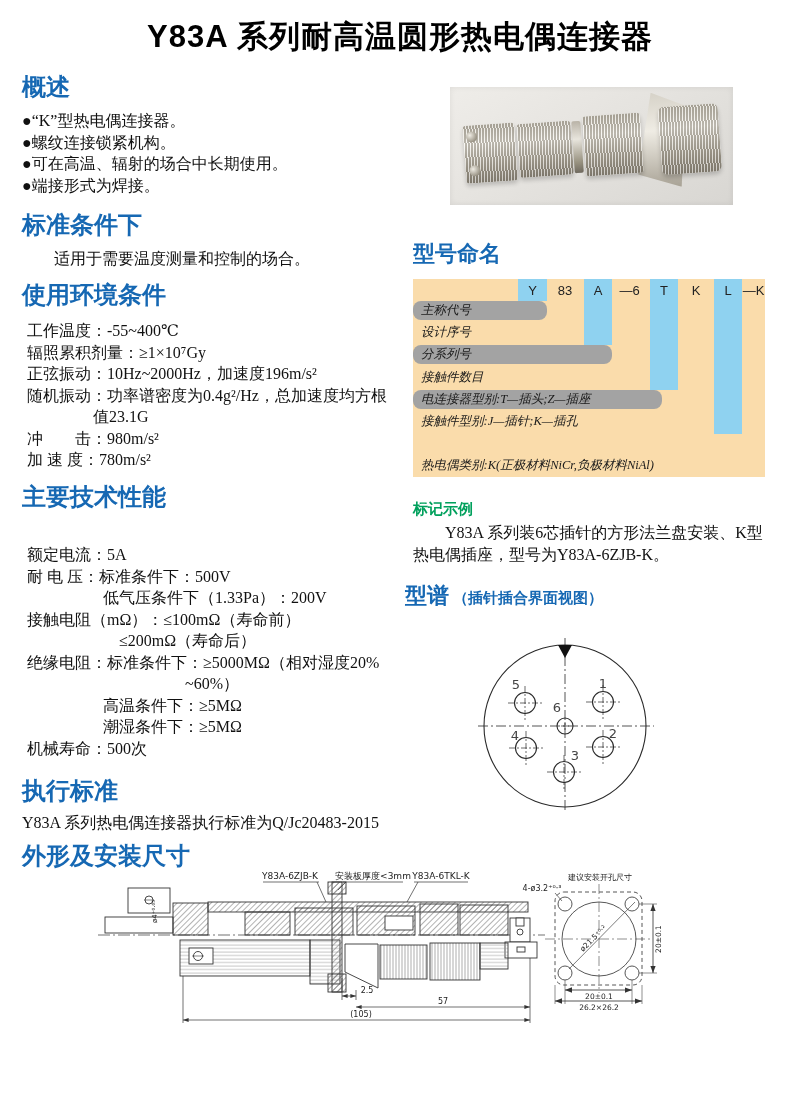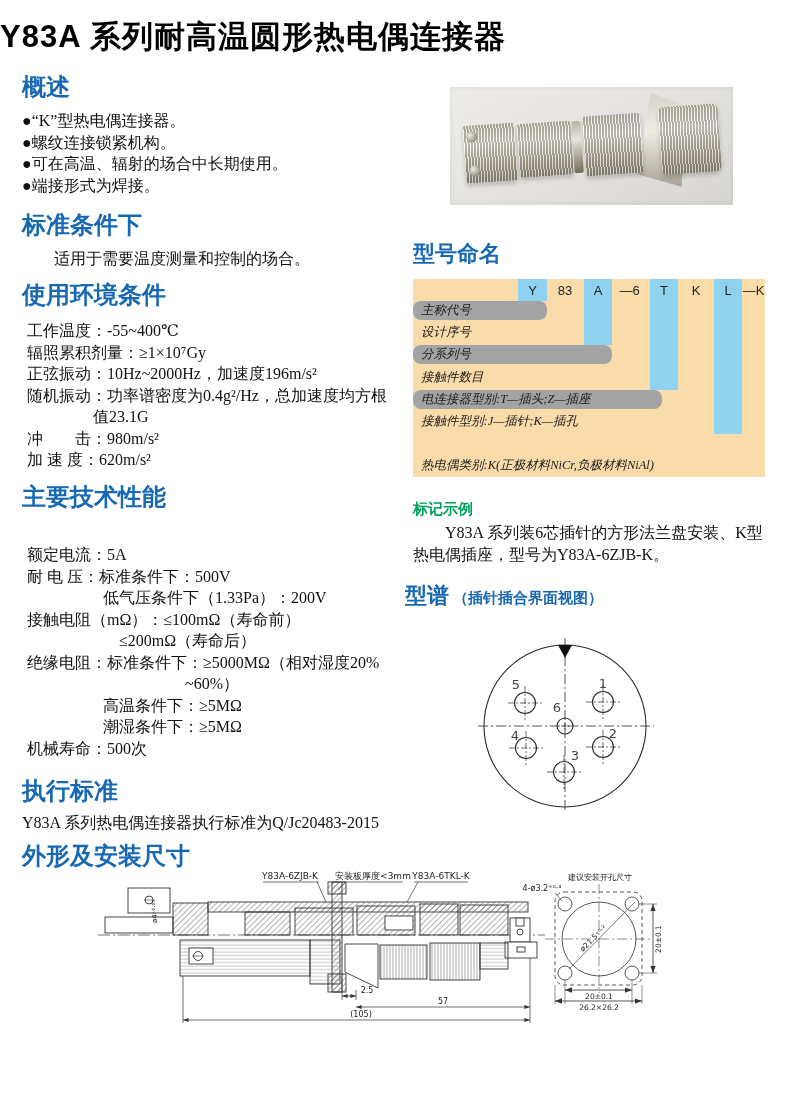--- a/index.html
+++ b/index.html
@@ -3,21 +3,21 @@
 <meta charset="utf-8">
 <style>
   html,body{margin:0;padding:0;}
   body{
     width:800px;height:1120px;position:relative;background:#fff;
     font-family:"Liberation Serif","DejaVu Serif",serif;color:#111;
     overflow:hidden;
   }
   .abs{position:absolute;}
   .title{
-    left:0;right:0;top:16px;text-align:left;
+    left:0;right:0;top:16px;text-align:center;
     font-family:"Liberation Sans","DejaVu Sans",sans-serif;
     font-weight:bold;font-size:31px;letter-spacing:1px;color:#000;
   }
   .h2{
     font-family:"Liberation Sans","DejaVu Sans",sans-serif;
     font-weight:bold;color:#1668b3;font-size:24px;line-height:1.1;
   }
   .h2r{font-size:22px;}
   .h3g{
     font-family:"Liberation Sans","DejaVu Sans",sans-serif;
@@ -99,21 +99,21 @@
 <div class="abs para indent2" style="left:22px;top:248px;width:380px;">适用于需要温度测量和控制的场合。</div>
 
 <div class="abs h2" style="left:22px;top:282px;">使用环境条件</div>
 <div class="abs" style="left:27px;top:320px;">
   <div class="line">工作温度：-55~400℃</div>
   <div class="line">辐照累积剂量：≥1×10⁷Gy</div>
   <div class="line">正弦振动：10Hz~2000Hz，加速度196m/s²</div>
   <div class="line">随机振动：功率谱密度为0.4g²/Hz，总加速度均方根</div>
   <div class="line i39">值23.1G</div>
   <div class="line">冲　　击：980m/s²</div>
-  <div class="line">加 速 度：620m/s²</div>
+  <div class="line">加 速 度：780m/s²</div>
 </div>
 
 <div class="abs h2" style="left:22px;top:484px;">主要技术性能</div>
 <div class="abs" style="left:27px;top:544px;">
   <div class="line">额定电流：5A</div>
   <div class="line">耐 电 压：标准条件下：500V</div>
   <div class="line i45">低气压条件下（1.33Pa）：200V</div>
   <div class="line">接触电阻（mΩ）：≤100mΩ（寿命前）</div>
   <div class="line i55">≤200mΩ（寿命后）</div>
   <div class="line">绝缘电阻：标准条件下：≥5000MΩ（相对湿度20%</div>

